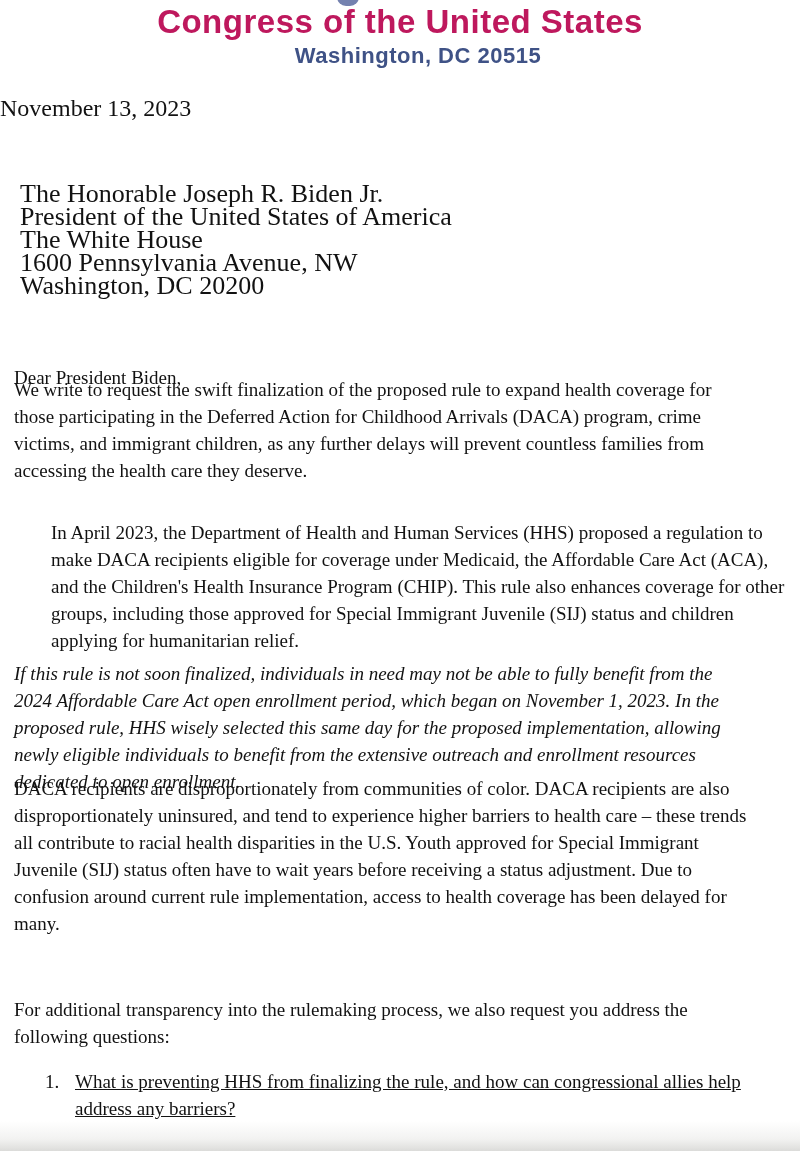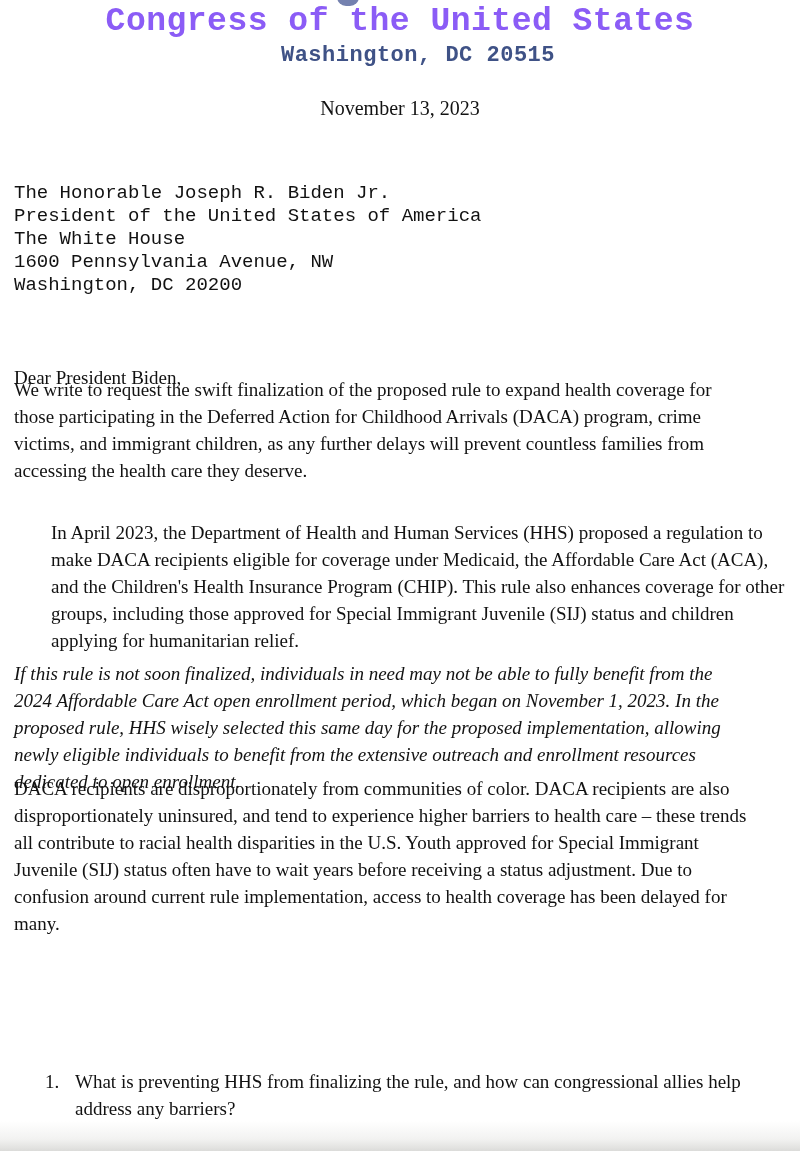--- a/index.html
+++ b/index.html
@@ -28,55 +28,54 @@
     opacity: 0.8;
   }
   .letterhead {
     position: absolute;
     top: 3px;
     left: 0;
     width: 800px;
     text-align: center;
   }
   .letterhead-title {
-    font-family: Liberation Mono, monospace;
+    font-family: Liberation Sans, sans-serif;
     font-weight: bold;
     font-size: 33px;
     line-height: 38px;
     letter-spacing: 0.5px;
-    color: #8b5cf6;
+    color: #be185d;
   }
   .letterhead-subtitle {
-    font-family: Liberation Mono, monospace;
+    font-family: Liberation Sans, sans-serif;
     font-weight: bold;
     font-size: 22px;
     line-height: 26px;
     margin-top: 2px;
     letter-spacing: 0.5px;
     color: #3f5286;
     margin-left: 36px;
   }
   .date-line {
     position: absolute;
     top: 95px;
     left: 0;
     width: 800px;
-    text-align: center;
-    font-size: 20px;
+    text-align: left;
+    font-size: 24px;
     line-height: 26px;
   }
   .recipient-block {
     position: absolute;
     top: 182px;
-    left: 14px;
+    left: 20px;
     width: 600px;
-    font-size: 19px;
+    font-size: 26px;
     line-height: 23px;
     white-space: pre-line;
-    font-family: Liberation Mono, monospace;
   }
   .salutation {
     position: absolute;
     top: 346px;
     left: 14px;
     width: 772px;
     font-size: 19px;
     line-height: 27px;
     margin-top: 18px;
   }
@@ -103,20 +102,21 @@
     display: flex;
     font-size: 19px;
     line-height: 27px;
   }
   .question-number {
     width: 30px;
     flex: 0 0 30px;
   }
   .question-text {
     white-space: pre-line;
+    text-decoration: underline;
   }
   .page-bottom-shadow {
     position: absolute;
     left: 0;
     bottom: 0;
     width: 800px;
     height: 30px;
     background: linear-gradient(180deg,
       rgba(230,230,228,0) 0%,
       rgba(232,232,230,0.55) 60%,
@@ -164,20 +164,22 @@
 newly eligible individuals to benefit from the extensive outreach and enrollment resources
 dedicated to open enrollment.</div>
 
   <div class="para para-4">DACA recipients are disproportionately from communities of color. DACA recipients are also
 disproportionately uninsured, and tend to experience higher barriers to health care – these trends
 all contribute to racial health disparities in the U.S. Youth approved for Special Immigrant
 Juvenile (SIJ) status often have to wait years before receiving a status adjustment. Due to
 confusion around current rule implementation, access to health coverage has been delayed for
 many.</div>
 
+  <div class="para para-5">For additional transparency into the rulemaking process, we also request you address the
+following questions:</div>
 
   <div class="question-list">
     <div class="question-item">
       <span class="question-number">1.</span>
       <span class="question-text">What is preventing HHS from finalizing the rule, and how can congressional allies help
 address any barriers?</span>
     </div>
   </div>
 
   <div class="page-bottom-shadow"></div>

